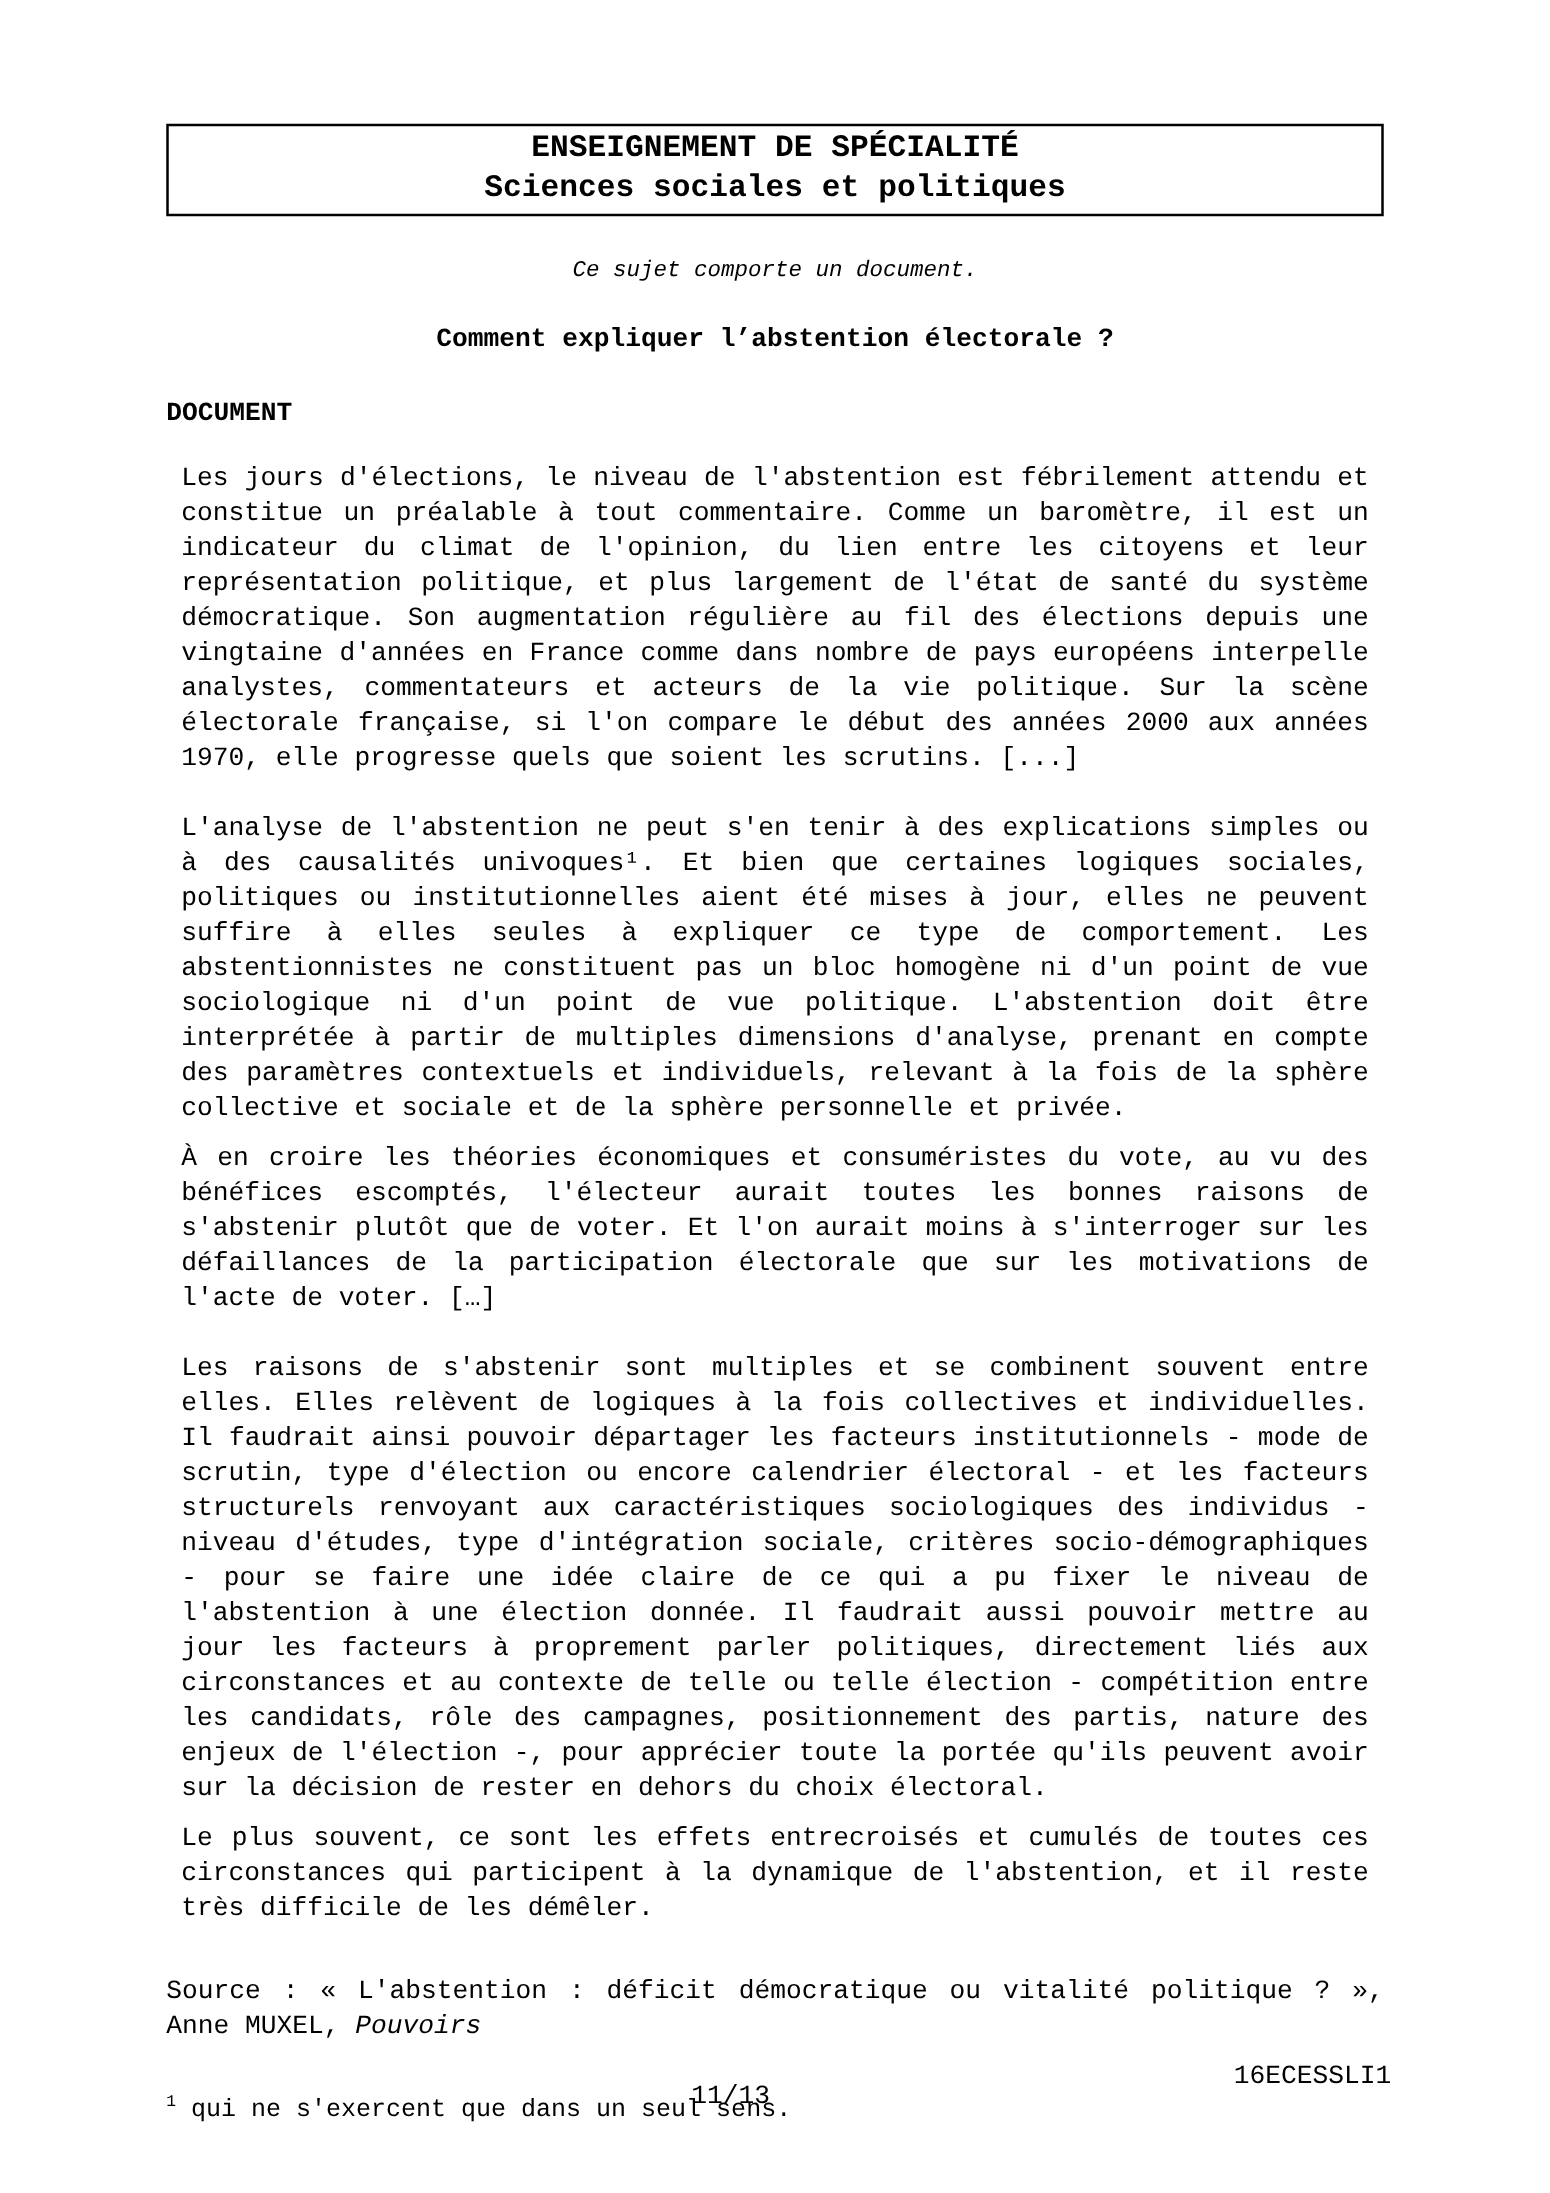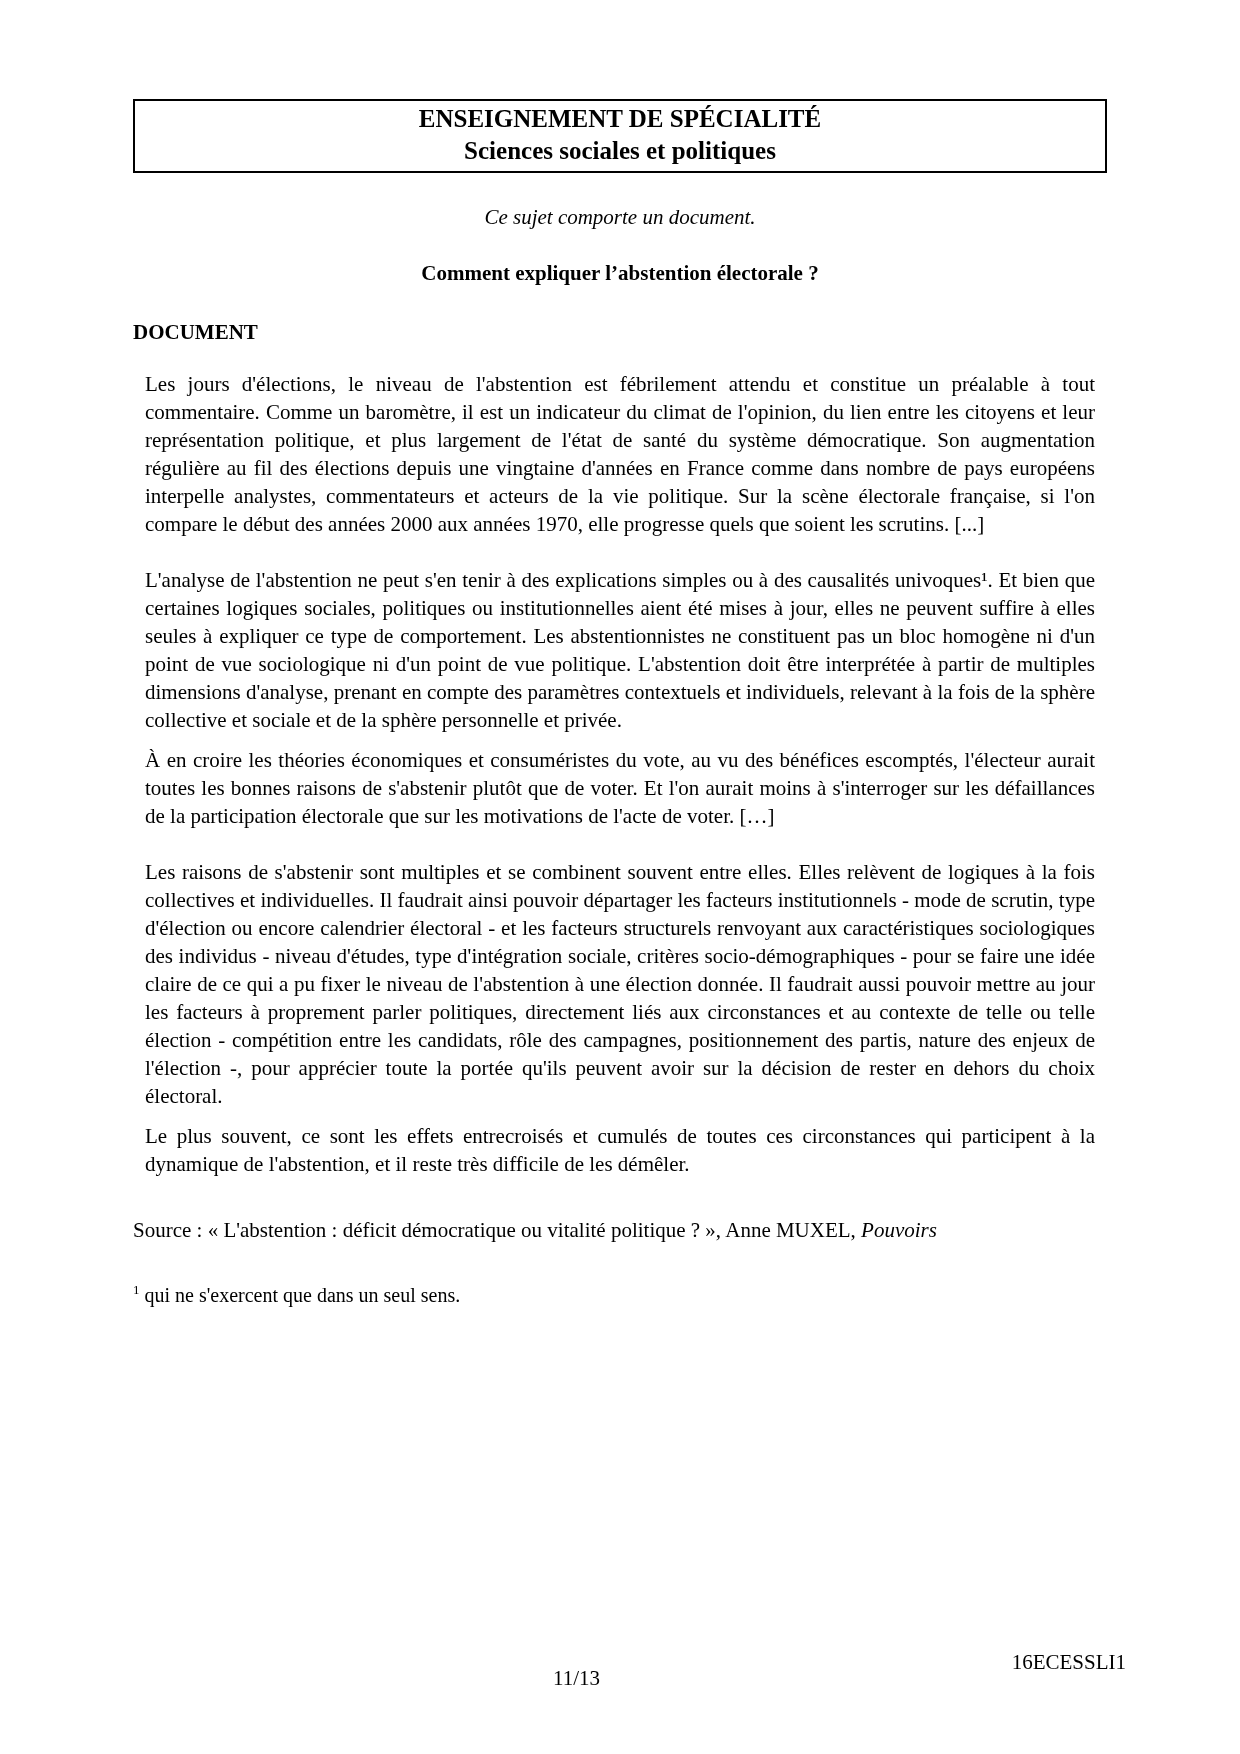--- a/index.html
+++ b/index.html
@@ -3,21 +3,21 @@
 <meta charset="utf-8">
 <style>
   * { box-sizing: border-box; }
   html, body { margin: 0; padding: 0; background: #ffffff; }
   .page {
     position: relative;
     width: 1240px;
     height: 1754px;
     background: #ffffff;
     color: #000000;
-    font-family: Liberation Serif, serif;
+    font-family: Liberation Mono, monospace;
     overflow: hidden;
   }
   .content {
     position: absolute;
     left: 133px;
     top: 0;
     width: 974px;
   }
   .header-box {
     margin-top: 99px;
@@ -31,21 +31,21 @@
   .subject-title {
     margin: 37px 0 0 0;
     text-align: center;
     font-size: 25px;
     font-weight: bold;
     line-height: 29px;
   }
   .notice {
     margin: 32px 0 0 0;
     text-align: center;
-    font-size: 21px;
+    font-size: 18px;
     font-style: italic;
     line-height: 24px;
   }
   .question {
     margin: 32px 0 0 0;
     text-align: center;
     font-size: 21px;
     font-weight: bold;
     line-height: 24px;
   }
@@ -80,21 +80,21 @@
   .page-footer {
     position: absolute;
     top: 1650px;
     left: 0;
     width: 1240px;
     height: 26px;
     font-size: 21px;
     line-height: 24px;
   }
   .page-number { position: absolute; left: 553px; margin-top: 16px; }
-  .doc-code { position: absolute; right: 114px; margin-left: 24px; }
+  .doc-code { position: absolute; right: 127px; margin-left: 24px; }
 </style>
 </head>
 <body>
 
 <div class="page">
   <div class="content">
 
     <div class="header-box">
       <div>ENSEIGNEMENT DE SPÉCIALITÉ</div>
       <div>Sciences sociales et politiques</div>

